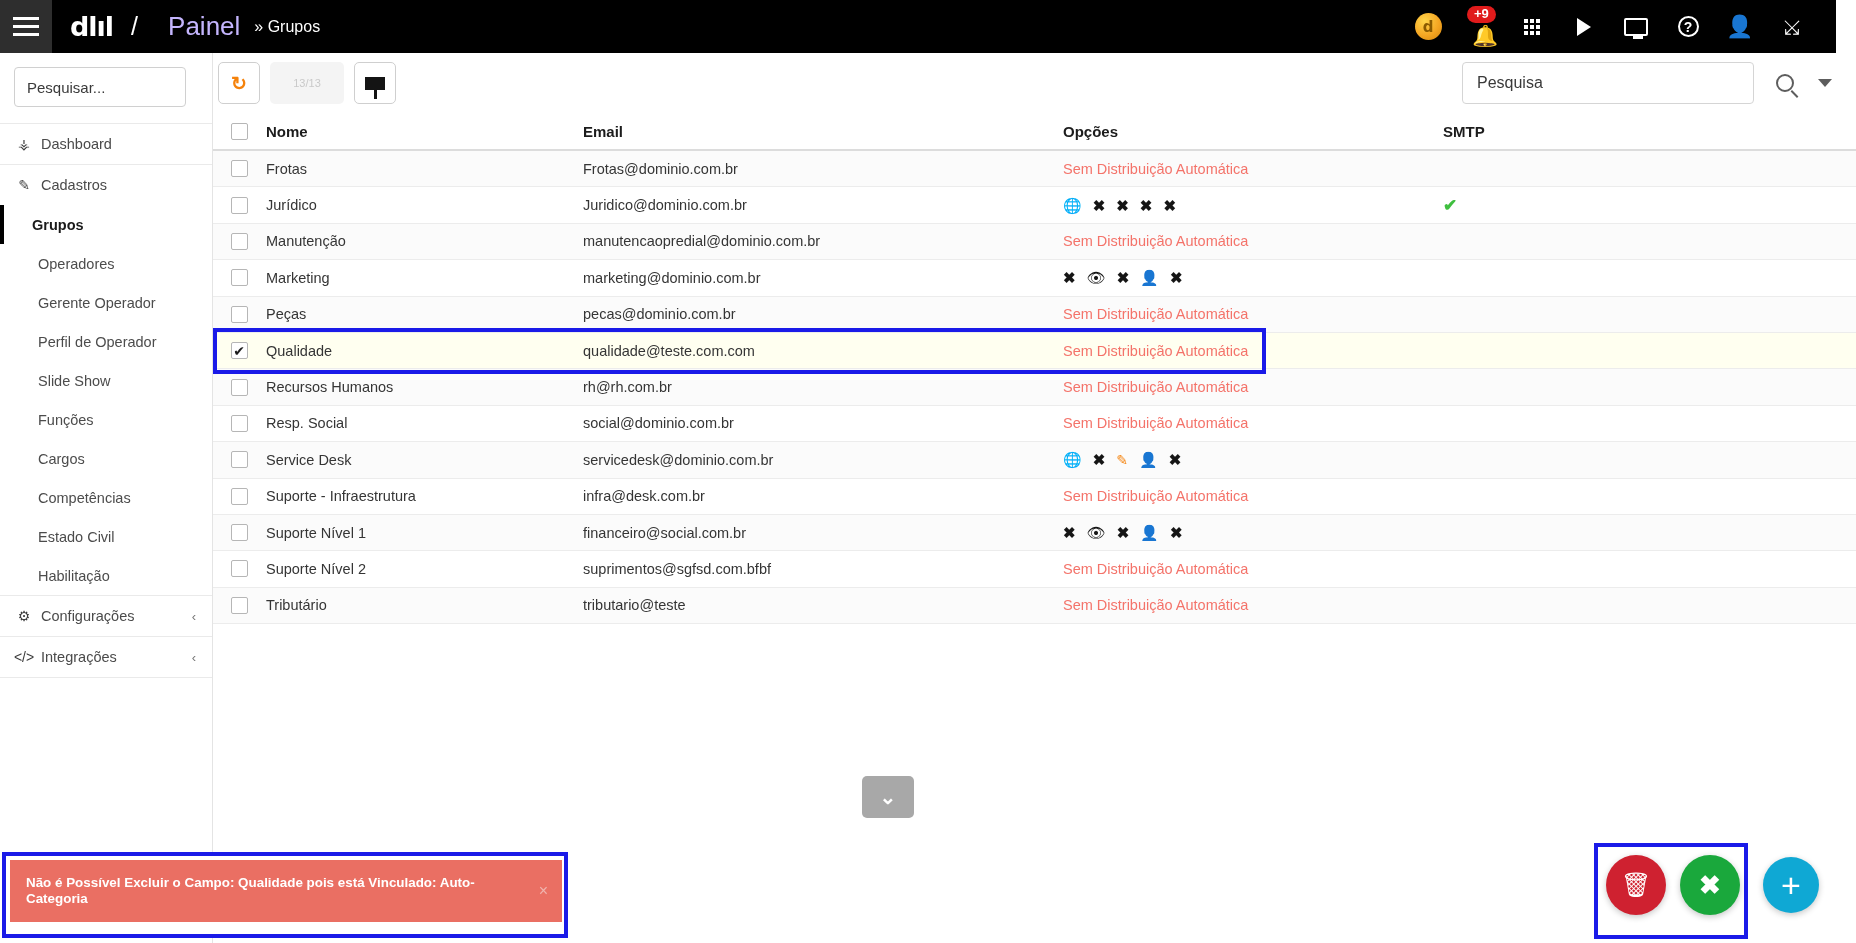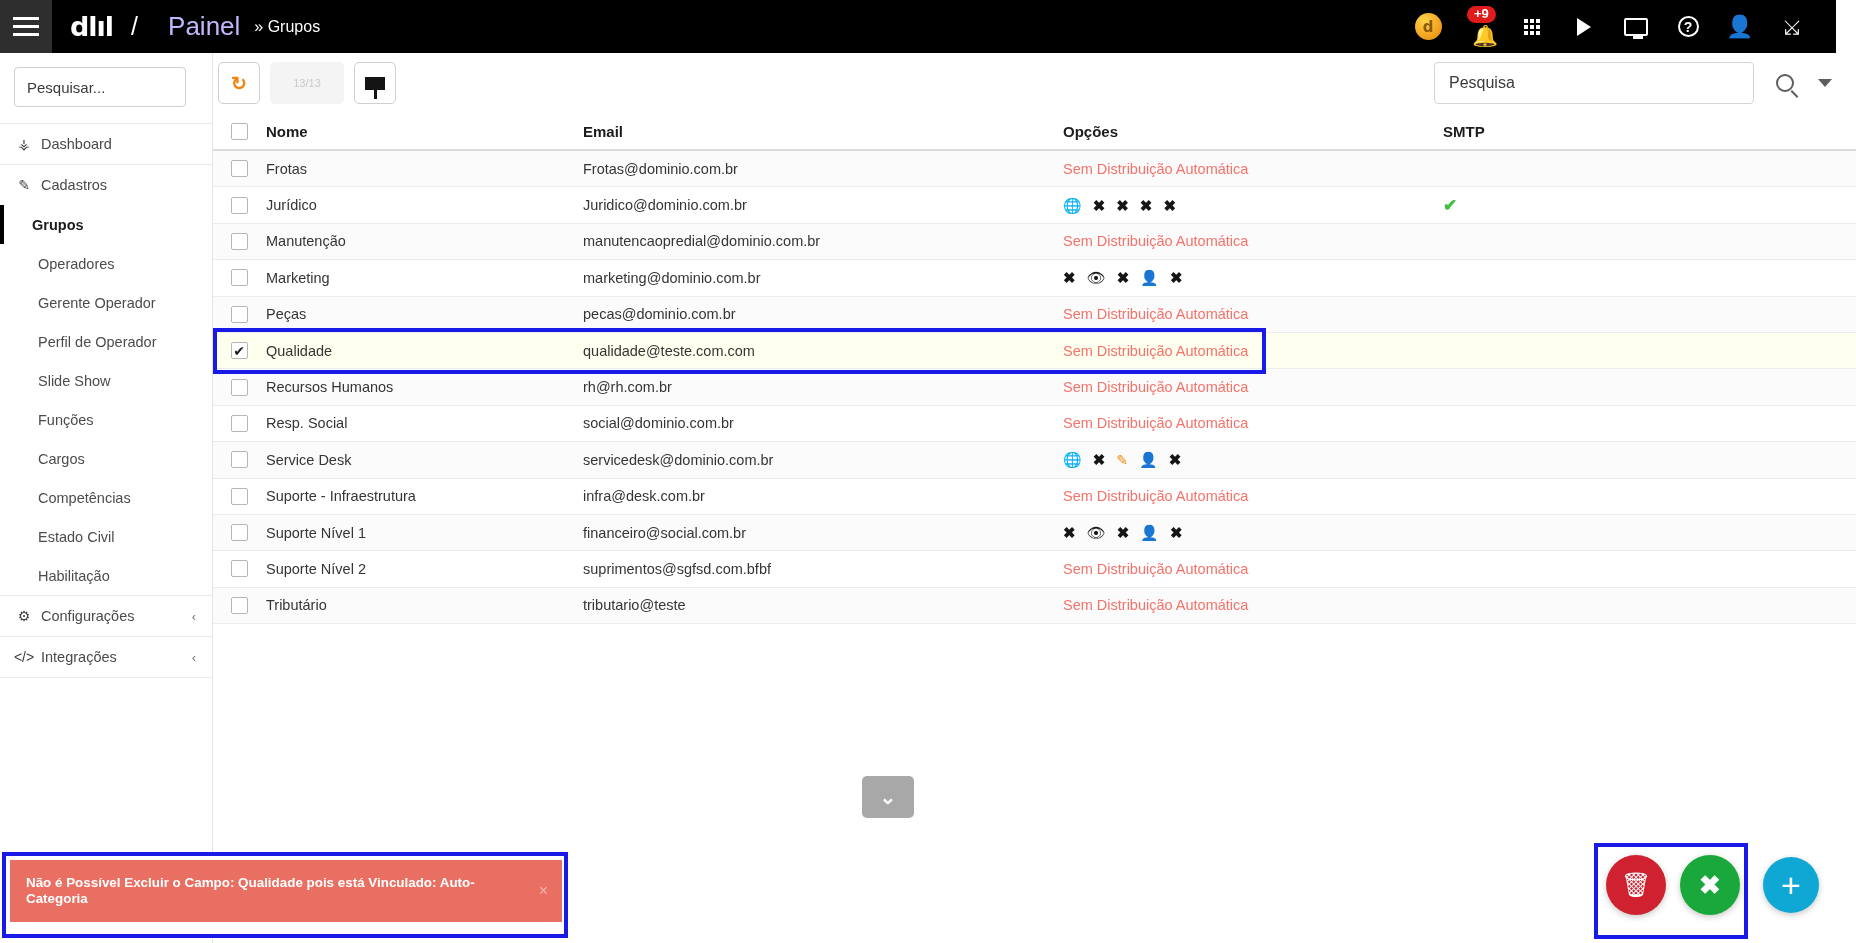--- a/index.html
+++ b/index.html
@@ -190,21 +190,21 @@
   .funnel::after {
     content: ""; position: absolute;
     left: -1.5px; top: 0px;
     width: 3px; height: 9px; background: #141414;
   }
   .search-area {
     position: absolute; right: 24px; top: 9px;
     display: flex; align-items: center;
   }
   .big-search {
-    width: 320px; height: 42px;
+    width: 292px; height: 42px;
     border: 1px solid #d5d5d5; border-radius: 4px;
     padding: 0 14px; font-size: 16px; color: #333;
     font-family: "Liberation Sans", sans-serif; outline: none;
     background: #fff;
   }
   .big-search::placeholder { color: #3a3a3a; }
   .mag {
     width: 18px; height: 18px; border: 2px solid #5d5d5d;
     border-radius: 50%; position: relative;
     margin-left: 22px; cursor: pointer;

